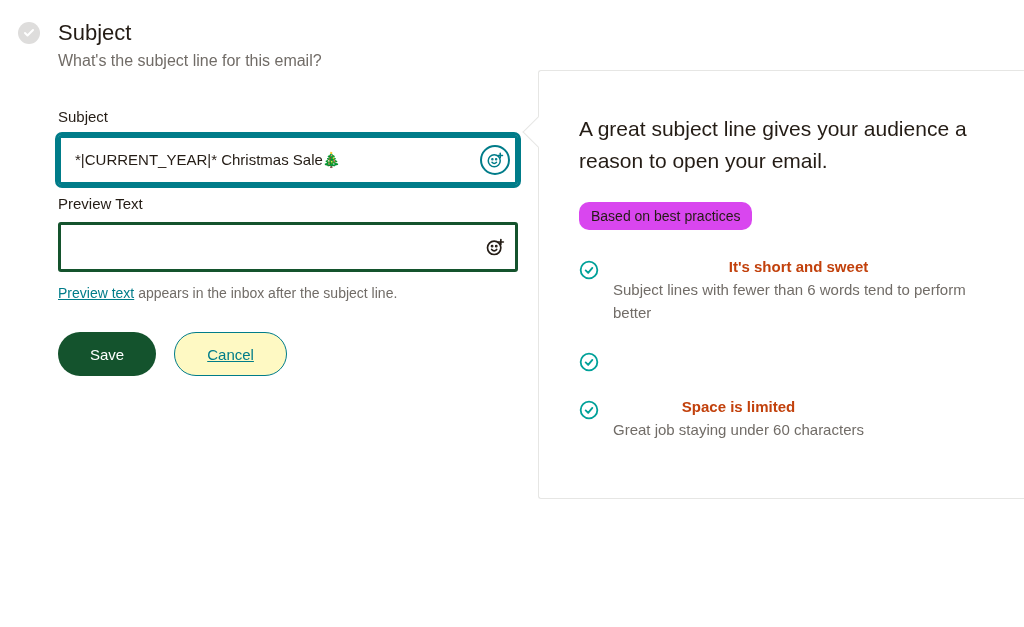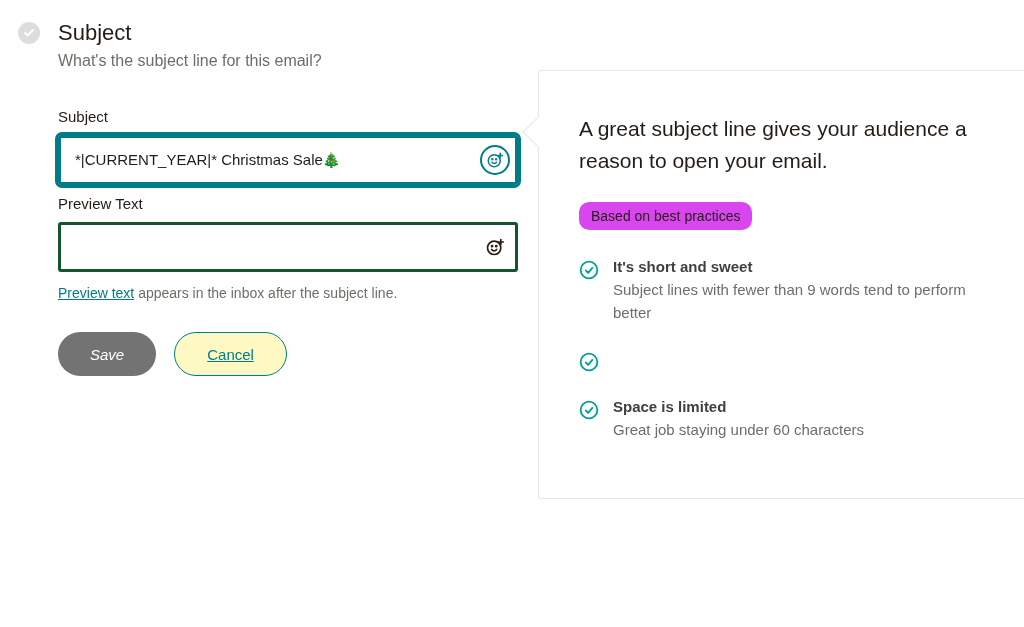--- a/index.html
+++ b/index.html
@@ -112,24 +112,23 @@
     border-radius: 22px;
     padding: 0 32px;
     font-size: 15px;
     font-weight: 500;
     cursor: pointer;
     display: inline-flex;
     align-items: center;
     justify-content: center;
   }
   .btn-primary {
-    background: #737373;
+    background: #14532d;
     color: #fff;
     border: none;
-    font-style: italic;
   }
   .btn-secondary {
     background: #fef9c3;
     color: #007c89;
     border: 1px solid #007c89;
     text-decoration: underline;
   }
   .right-panel {
     flex: 1;
     border: 1px solid #e6e6e4;
@@ -174,22 +173,23 @@
   .tip-check {
     width: 20px;
     height: 20px;
     flex: 0 0 20px;
     color: #00a199;
     margin-top: 2px;
   }
   .tip-body-title {
     font-size: 15px;
     font-weight: 600;
-    color: #404040;
+    color: #c2410c;
     margin-bottom: 4px;
+    text-align: center;
   }
   .tip-body-desc {
     font-size: 15px;
     color: #716c67;
     line-height: 1.5;
   }
 </style>
 </head>
 <body>
 
@@ -251,21 +251,21 @@
 
     <div class="tip-item">
       <div class="tip-check">
         <svg width="20" height="20" viewBox="0 0 24 24" fill="none" stroke="currentColor" stroke-width="2.2" stroke-linecap="round" stroke-linejoin="round">
             <circle cx="12" cy="12" r="10"></circle>
             <polyline points="8 12.5 11 15.5 16 9.5"></polyline>
           </svg>
       </div>
       <div>
         <div class="tip-body-title">It's short and sweet</div>
-        <div class="tip-body-desc">Subject lines with fewer than 9 words tend to perform better</div>
+        <div class="tip-body-desc">Subject lines with fewer than 6 words tend to perform better</div>
       </div>
     </div>
 
     <div class="tip-item">
       <div class="tip-check">
         <svg width="20" height="20" viewBox="0 0 24 24" fill="none" stroke="currentColor" stroke-width="2.2" stroke-linecap="round" stroke-linejoin="round">
             <circle cx="12" cy="12" r="10"></circle>
             <polyline points="8 12.5 11 15.5 16 9.5"></polyline>
           </svg>
       </div>

